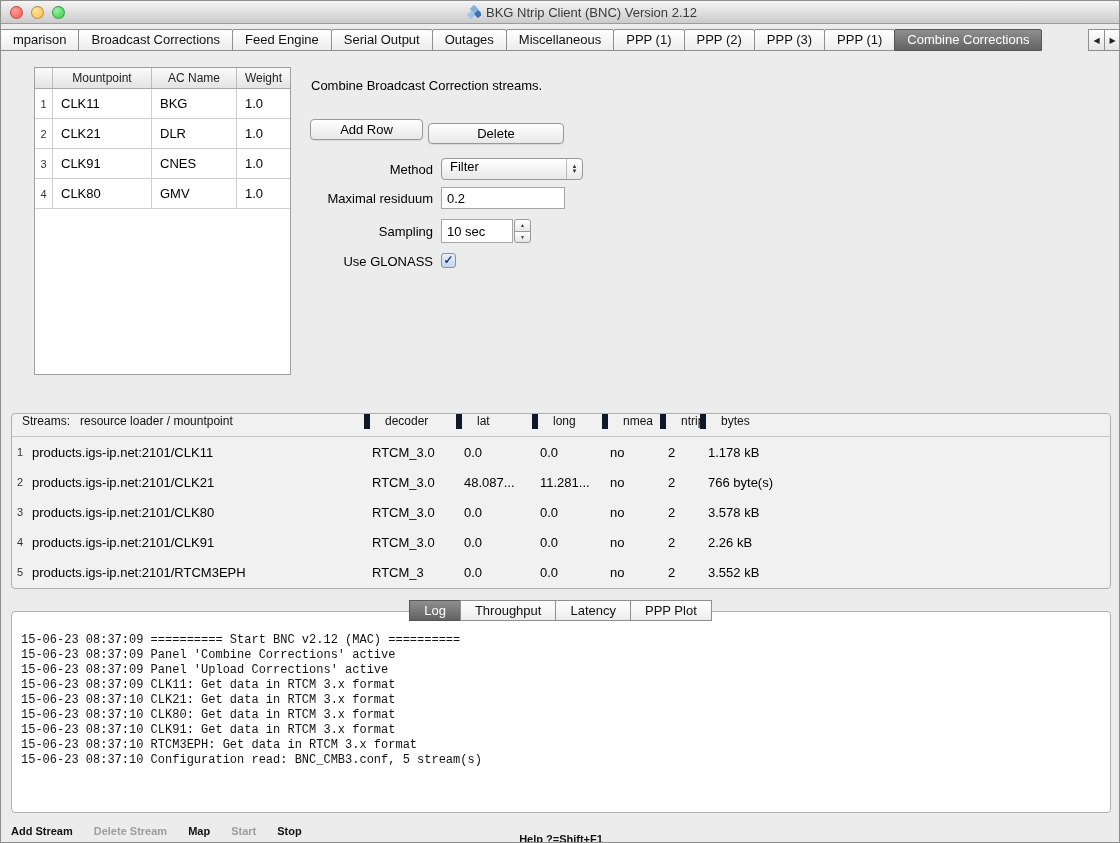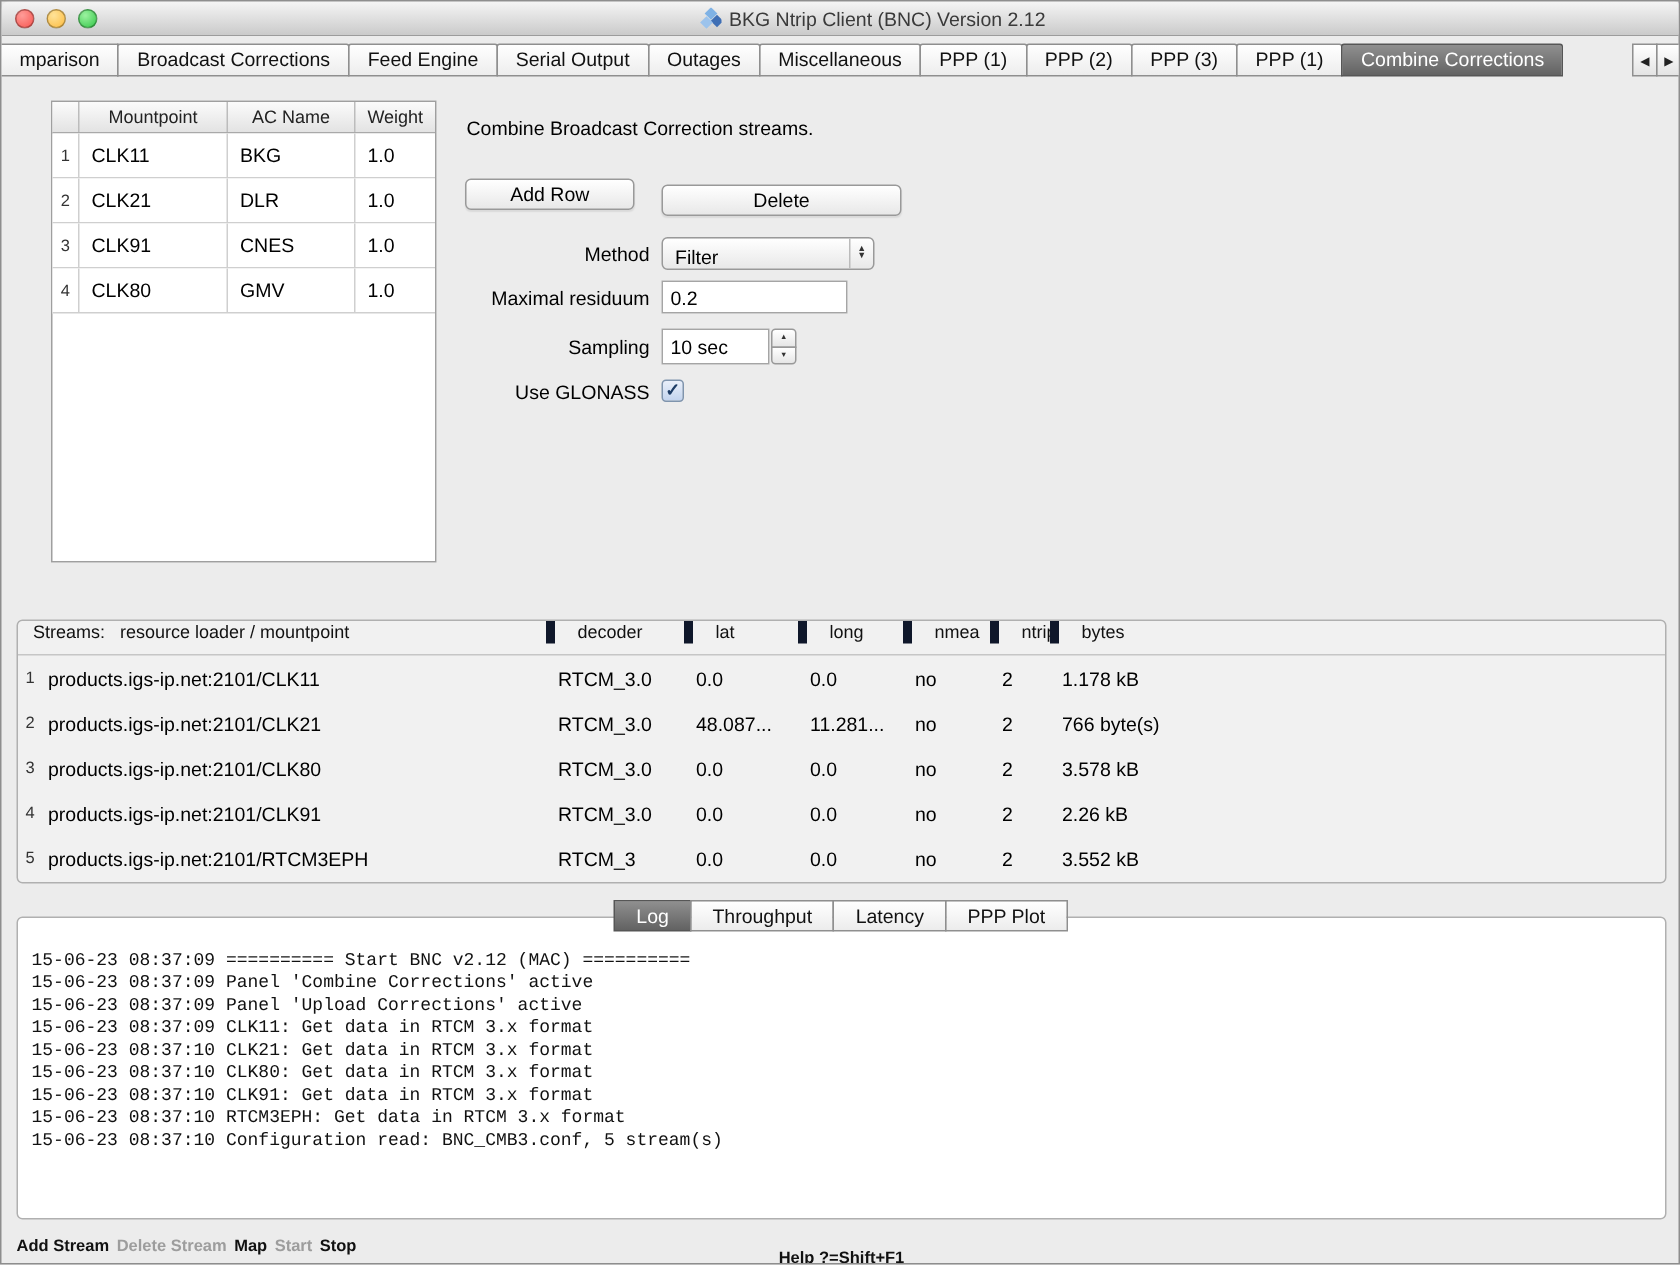--- a/index.html
+++ b/index.html
@@ -61,30 +61,30 @@
   .mp-cell { font-size:13px; color:#000; line-height:29px; padding-left:8px; border-right:1px solid #cfcfcf; }
   .mp-cell.c1 { width:99px; } .mp-cell.c2 { width:85px; } .mp-cell.c3 { flex:1; border-right:none; }
   
   .desc { position:absolute; left:310px; top:77px; font-size:13px; color:#000; }
   .btn {
     position:absolute; height:21px; background:linear-gradient(#ffffff,#e8e8e8);
     border:1px solid #999; border-radius:4px; font-size:13px; color:#000;
     text-align:center; line-height:19px; box-shadow:0 1px 1px rgba(0,0,0,.08); cursor:default;
   }
   .btn.addrow { left:309px; top:118px; width:113px; }
-  .btn.delete { left:440px; top:122px; width:160px; }
+  .btn.delete { left:427px; top:122px; width:136px; }
   .flabel { position:absolute; left:309px; width:123px; text-align:right; font-size:13px; color:#000; }
   .flabel.method   { top:161px; }
   .flabel.residuum { top:190px; }
   .flabel.sampling { top:223px; }
   .flabel.glonass  { top:253px; }
   .dropdown {
     position:absolute; left:440px; top:157px; width:142px; height:22px;
     background:linear-gradient(#ffffff,#e8e8e8); border:1px solid #999; border-radius:4px;
-    font-size:13px; display:flex; align-items:flex-end; padding-left:8px; cursor:default;
+    font-size:13px; display:flex; align-items:flex-start; padding-left:8px; cursor:default;
   }
   .dropdown .arrows {
     margin-left:auto; width:16px; height:100%; border-left:1px solid #bbb;
     display:flex; flex-direction:column; align-items:center; justify-content:center;
     font-size:6px; line-height:5px; color:#333;
   }
   .text-input {
     position:absolute; border:1px solid #a5a5a5; background:#fff;
     font-size:13px; padding:0 5px; font-family:"Liberation Sans", sans-serif; color:#000;
   }
@@ -130,21 +130,21 @@
   }
   .seg.selected { background:linear-gradient(#8f8f8f,#626262); color:#fff; border-color:#565656; }
   .log-box {
     position:absolute; left:10px; top:610px; width:1100px; height:202px;
     border:1px solid #b0b0b0; border-radius:4px; background:#fff;
     padding:21px 8px 0 9px; overflow:hidden; z-index:1;
   }
   .log-line { font-family:"Liberation Mono", monospace; font-size:12px; line-height:15px; color:#111; white-space:pre; }
   
   .statusbar { position:absolute; left:0; top:820px; width:1120px; height:23px; }
-  .sb-items { position:absolute; left:10px; top:4px; display:flex; gap:5px; }
+  .sb-items { position:absolute; left:10px; top:4px; display:flex; gap:21px; }
   .sb-item { font-size:11px; font-weight:bold; color:#111; cursor:default; }
   .sb-item.disabled { color:#9d9d9d; }
   .sb-help { position:absolute; left:0; right:0; top:12px; text-align:center; font-size:11px; font-weight:bold; color:#111; }
 </style>
 </head>
 <body>
 
 <div class="titlebar">
   <div class="traffic">
     <div class="light red"></div>

